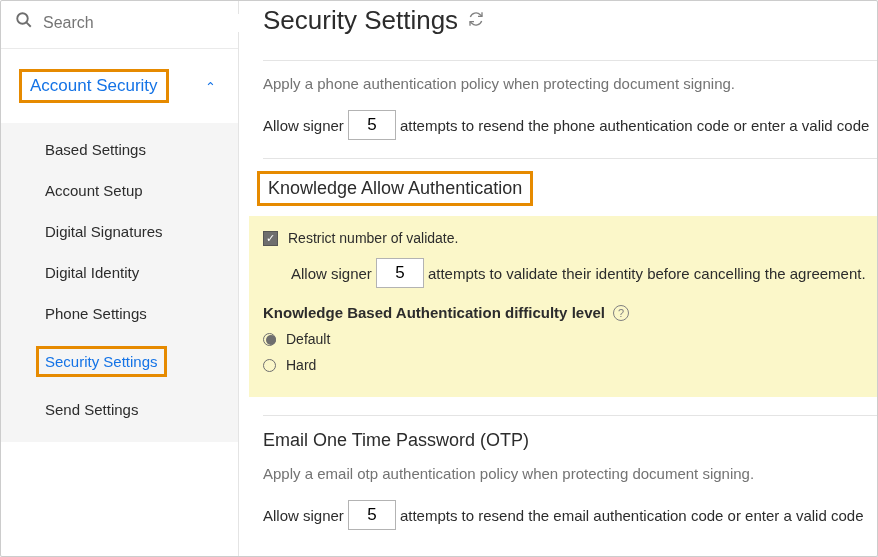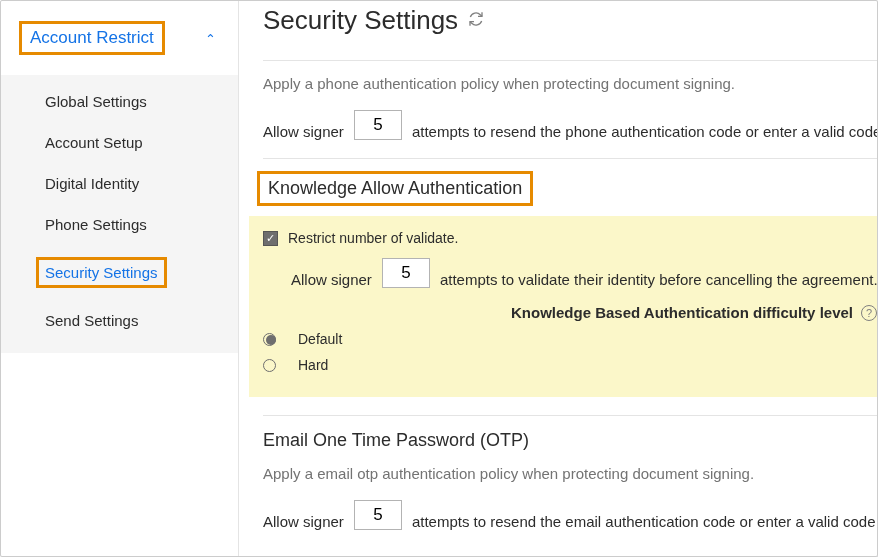--- a/index.html
+++ b/index.html
@@ -23,48 +23,58 @@
     
     .main { flex: 1; padding: 4px 0 0 24px; overflow: hidden; }
     .page-title-row { display: flex; align-items: center; gap: 10px; margin-bottom: 24px; }
     .page-title { font-size: 26px; font-weight: 400; color: #2c2c2c; }
     .refresh-icon { font-size: 16px; color: #808080; cursor: pointer; }
     
     .section { border-top: 1px solid #e4e4e4; padding: 14px 0 18px 0; }
     .section-title { font-size: 18px; font-weight: 400; color: #2c2c2c; margin-bottom: 14px; }
     .section-title.highlighted { display: inline-block; border: 3px solid #e68a00; padding: 4px 8px; margin-left: -6px; margin-top: -2px; margin-bottom: 10px; }
     .section-desc { font-size: 15px; color: #737373; margin-bottom: 18px; }
-    .setting-line { font-size: 15px; color: #2c2c2c; display: flex; align-items: flex-end; gap: 6px; flex-wrap: nowrap; white-space: nowrap; }
+    .setting-line { font-size: 15px; color: #2c2c2c; display: flex; align-items: center; flex-wrap: nowrap; white-space: nowrap; }
     .num-input { width: 48px; height: 30px; text-align: center; font-size: 17px; border: 1px solid #b3b3b3; margin: 0 4px; }
     
     .kba-body { background: #fbf7c9; padding: 14px 0 14px 14px; margin-left: -14px; }
     .checkbox-row { display: flex; align-items: center; gap: 10px; margin-bottom: 12px; }
     .checkbox { width: 15px; height: 15px; background: #6e6e6e; display: inline-flex; align-items: center; justify-content: center; color: #fff; font-size: 11px; border: 1px solid #555; }
     .indented { margin-left: 28px; margin-bottom: 16px; }
-    .sub-title { font-size: 15px; font-weight: 600; color: #2c2c2c; margin-bottom: 10px; display: flex; align-items: center; gap: 8px; justify-content: flex-end; }
+    .sub-title { font-size: 15px; font-weight: 600; color: #2c2c2c; margin-bottom: 10px; display: flex; align-items: center; gap: 8px; }
     .help-icon { width: 16px; height: 16px; border: 1.5px solid #808080; border-radius: 50%; display: inline-flex; align-items: center; justify-content: center; font-size: 11px; color: #808080; font-weight: normal; }
-    .radio-row { display: flex; align-items: center; gap: 22px; margin-bottom: 10px; }
+    .radio-row { display: flex; align-items: center; gap: 10px; margin-bottom: 10px; }
     .radio { width: 13px; height: 13px; border: 1.5px solid #6e6e6e; border-radius: 50%; display: inline-block; position: relative; }
     .radio.selected::after { content: ""; position: absolute; top: 1.5px; left: 1.5px; width: 10px; height: 10px; background: #6e6e6e; border-radius: 50%; }
   </style>
 </head>
 <body>
 
 <div class="app">
 
   <div class="sidebar">
+    <div class="search-row">
+      <span class="search-icon">
+        <svg width="18" height="18" viewBox="0 0 24 24" fill="none" stroke="#6e6e6e" stroke-width="2.5">
+            <circle cx="10" cy="10" r="7"></circle>
+            <line x1="21" y1="21" x2="15.5" y2="15.5"></line>
+          </svg>
+      </span>
+      <input class="search-input" placeholder="Search" style="">
+    </div>
 
     <div class="acct-header">
-      <span class="acct-label">Account Restrict</span>
+      <span class="acct-label">Account Security</span>
       <span class="chevron">⌄</span>
     </div>
 
     <div class="subnav">
-      <div class="subnav-item"><span class="label-wrap">Global Settings</span></div>
+      <div class="subnav-item"><span class="label-wrap">Based Settings</span></div>
       <div class="subnav-item"><span class="label-wrap">Account Setup</span></div>
+      <div class="subnav-item"><span class="label-wrap">Digital Signatures</span></div>
       <div class="subnav-item"><span class="label-wrap">Digital Identity</span></div>
       <div class="subnav-item"><span class="label-wrap">Phone Settings</span></div>
       <div class="subnav-item active highlighted"><span class="label-wrap">Security Settings</span></div>
       <div class="subnav-item"><span class="label-wrap">Send Settings</span></div>
     </div>
   </div>
 
   <div class="main">
     <div class="page-title-row">
       <h1 class="page-title">Security Settings</h1>

